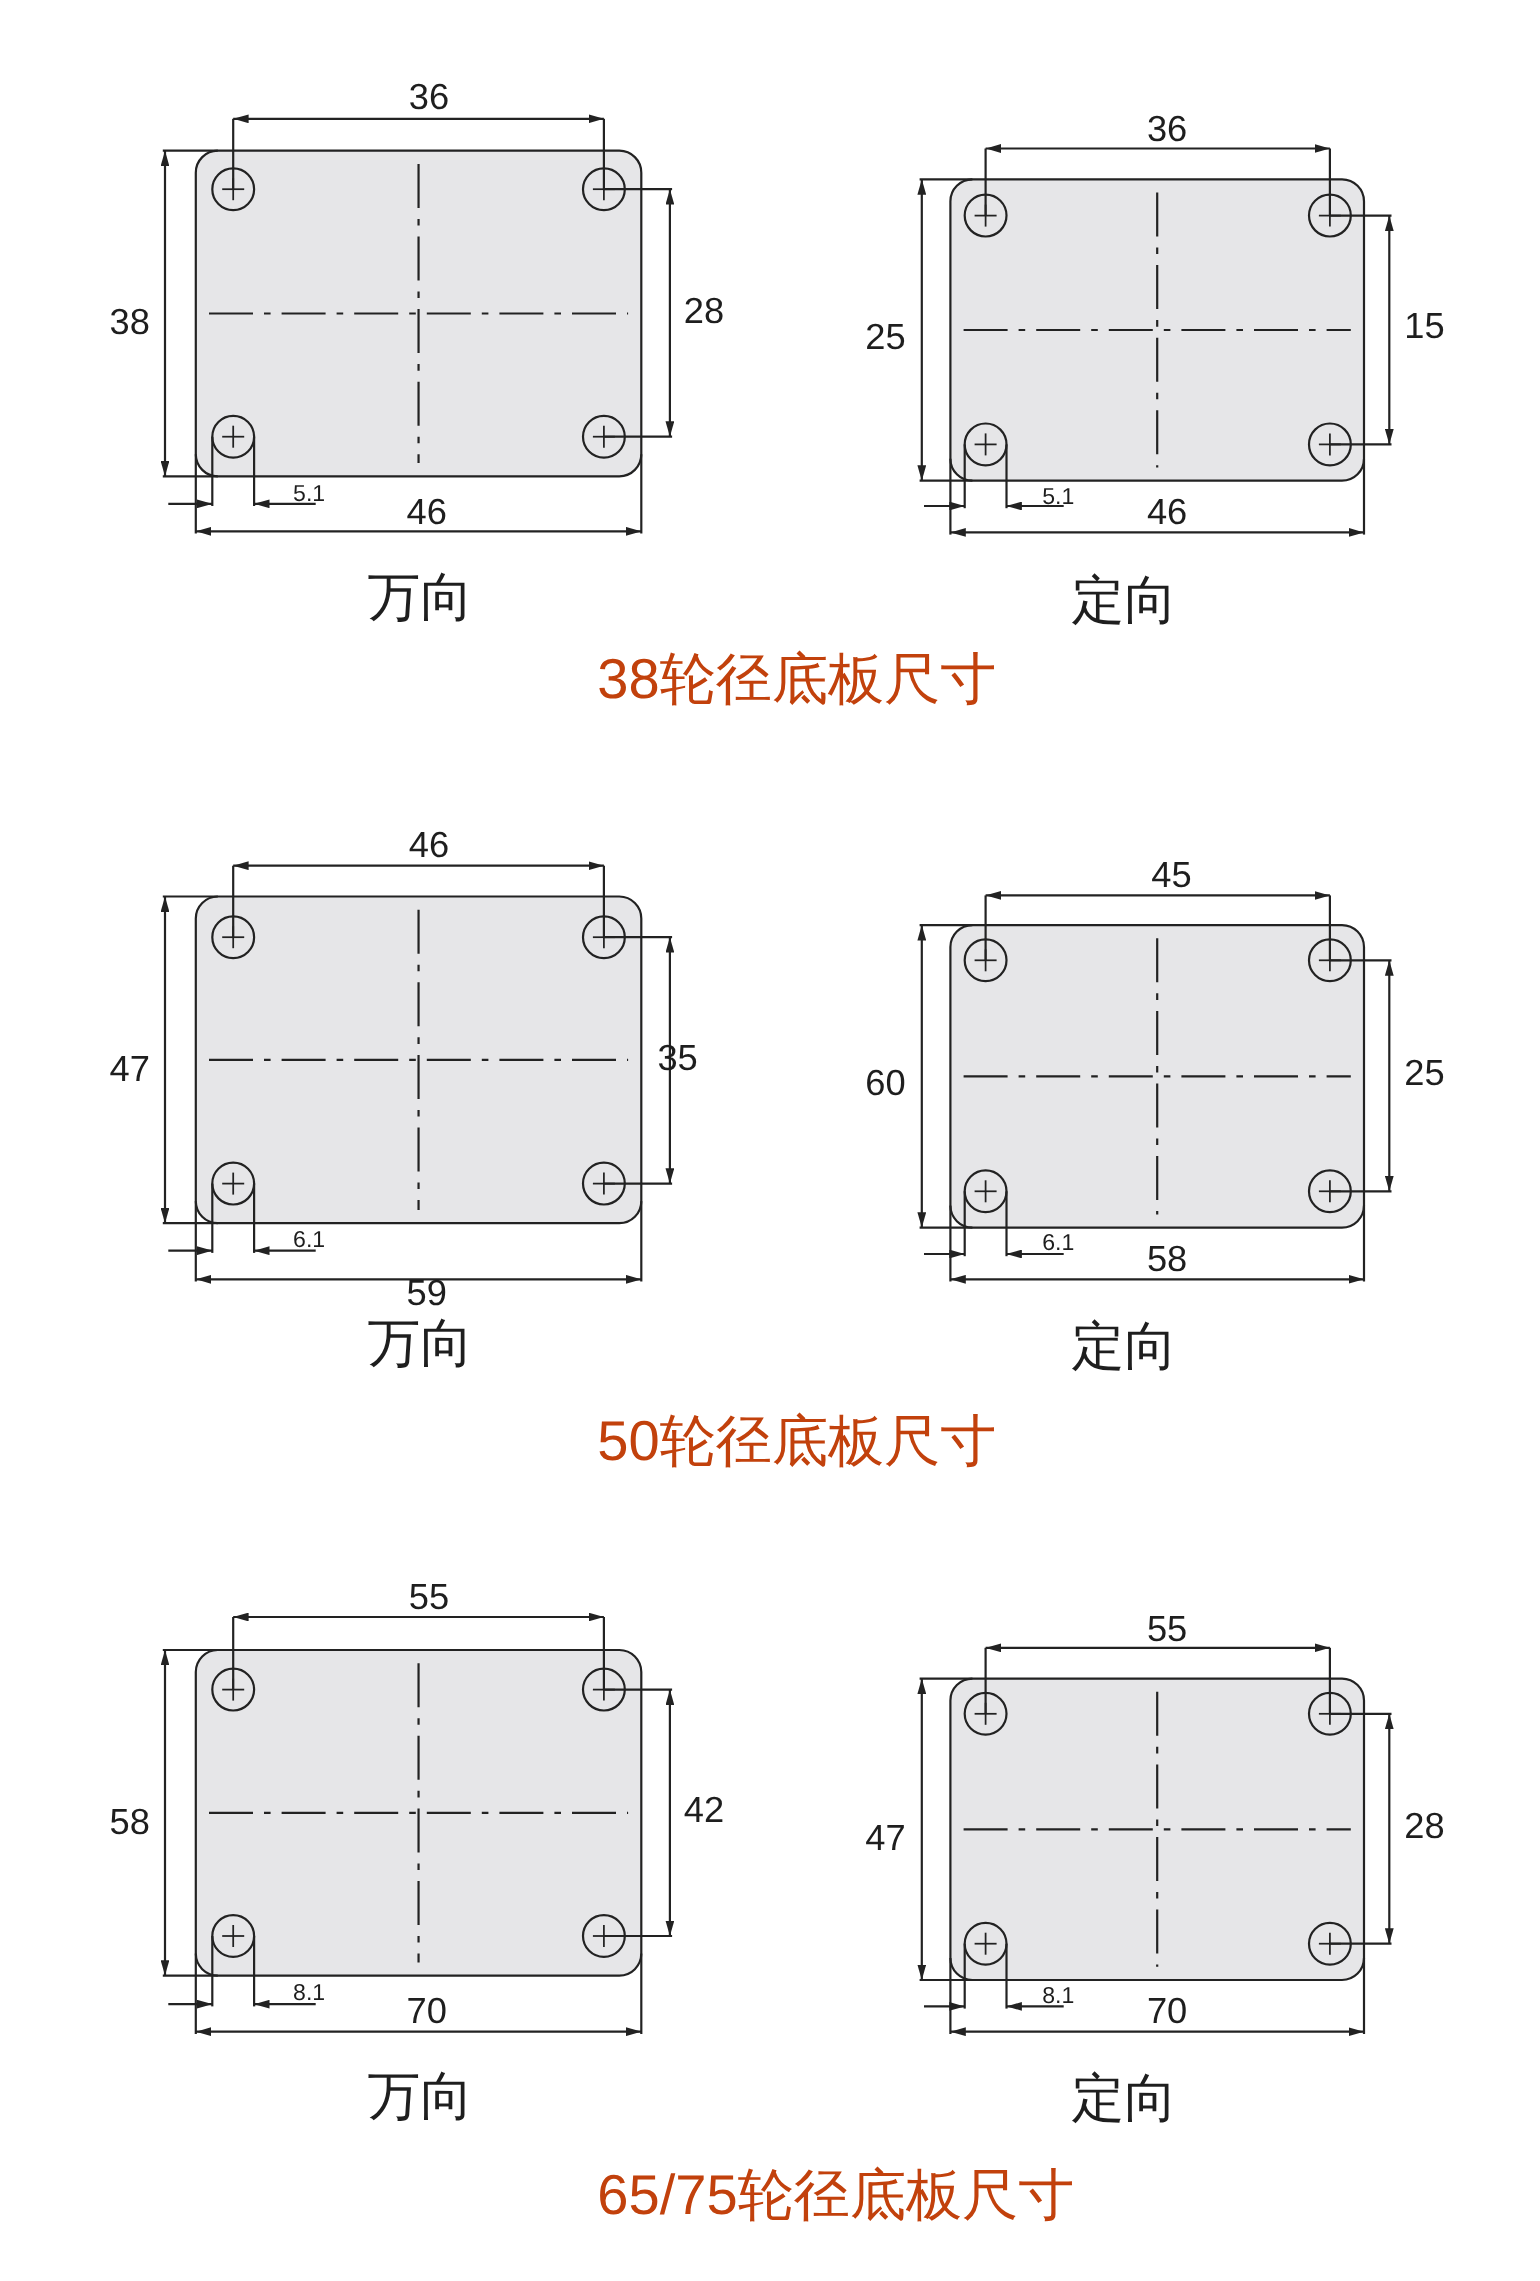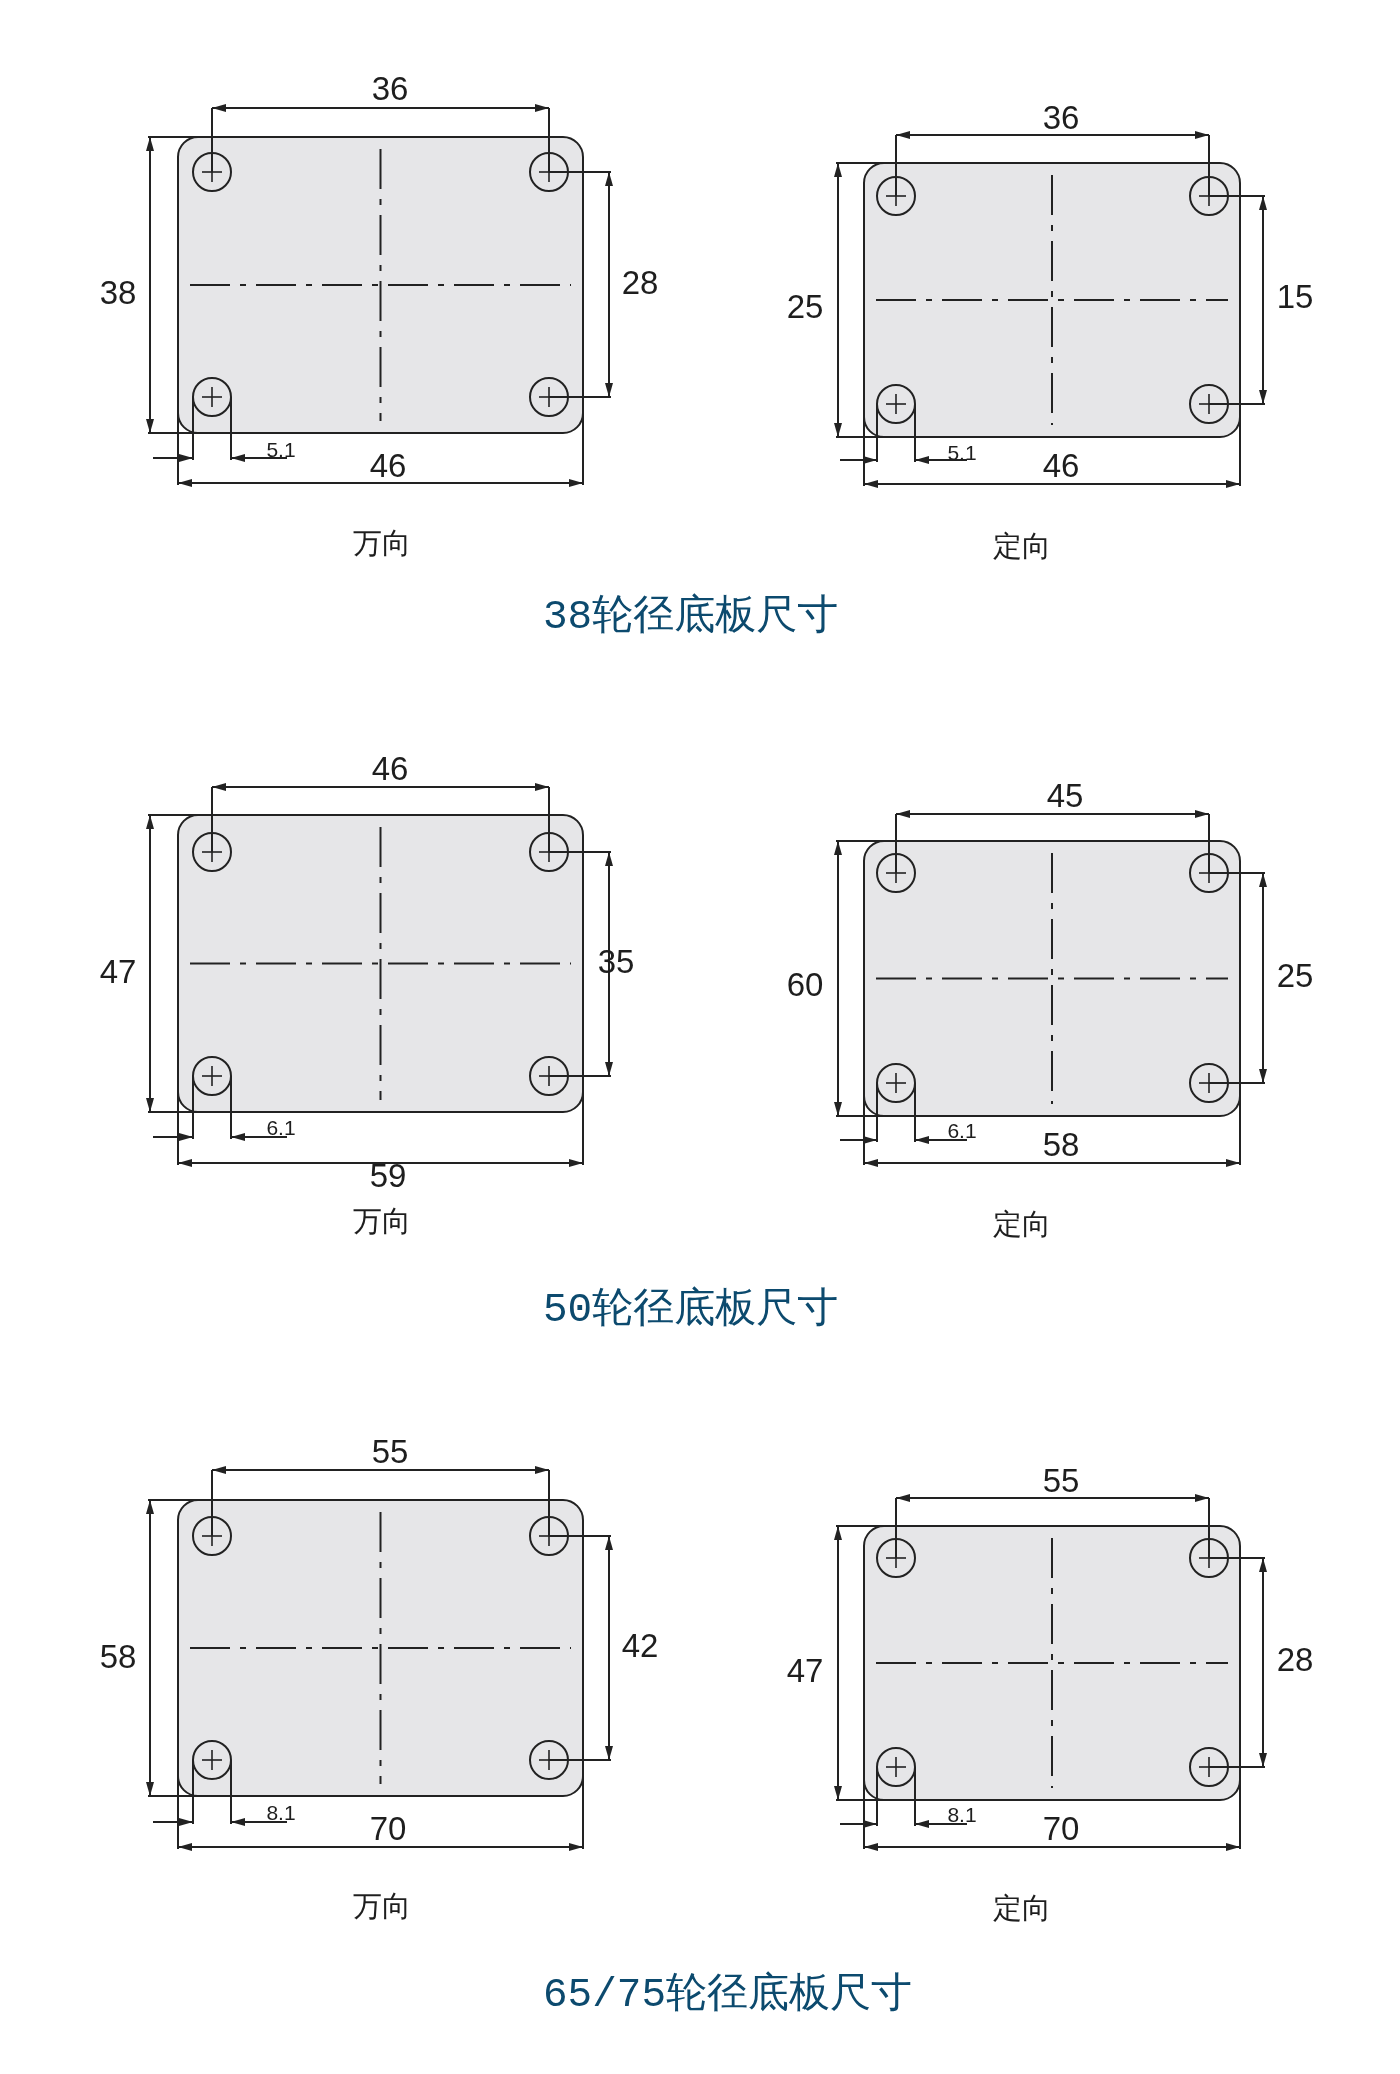--- a/index.html
+++ b/index.html
@@ -1,22 +1,22 @@
 <!DOCTYPE html>
 <html><head>
 <meta charset="utf-8">
 <style>
   html,body{margin:0;padding:0;background:#ffffff;}
   body{width:1400px;height:2074px;position:relative;overflow:hidden;font-family:"DejaVu Sans","Liberation Sans",sans-serif;color:#222;}
   #canvas{position:absolute;left:0;top:0;width:1400px;height:2074px;}
   .lbl{position:absolute;transform:translate(-50%,-50%);white-space:nowrap;color:#1e1e1e;line-height:1;}
   .dim{font-family:"Liberation Sans",sans-serif;font-size:33px;}
   .slot{font-family:"Liberation Sans",sans-serif;font-size:21px;}
-  .cap{font-family:"DejaVu Sans",sans-serif;font-size:29px;}
-  .title{position:absolute;transform:translateY(-50%);font-family:Liberation Mono, monospace;font-size:41px;color:#0c4a6e;white-space:nowrap;line-height:1;}
+  .cap{font-family:"DejaVu Sans",sans-serif;font-size:48px;}
+  .title{position:absolute;transform:translateY(-50%);font-family:Liberation Sans, sans-serif;font-size:51px;color:#c2410c;white-space:nowrap;line-height:1;}
 </style>
 </head>
 <body>
 
 <svg id="canvas" xmlns="http://www.w3.org/2000/svg" width="1400" height="2074" viewBox="0 0 1400 2074">
   <defs>
     <marker id="arr" viewBox="0 0 14 8" refX="14" refY="4" markerWidth="14" markerHeight="8" markerUnits="userSpaceOnUse" orient="auto-start-reverse">
       <path d="M0,0 L14,4 L0,8 Z" fill="#222"></path>
     </marker>
   </defs>

